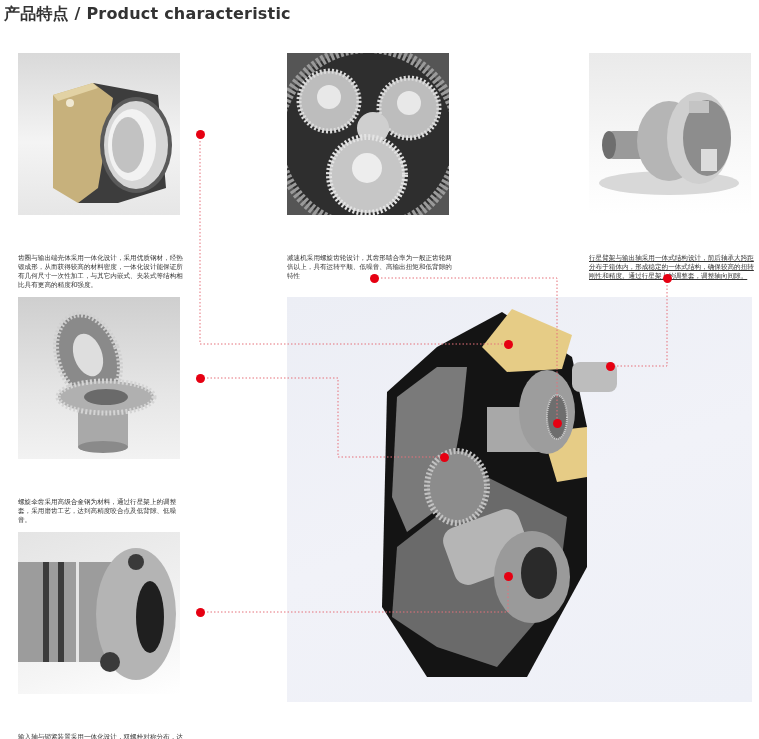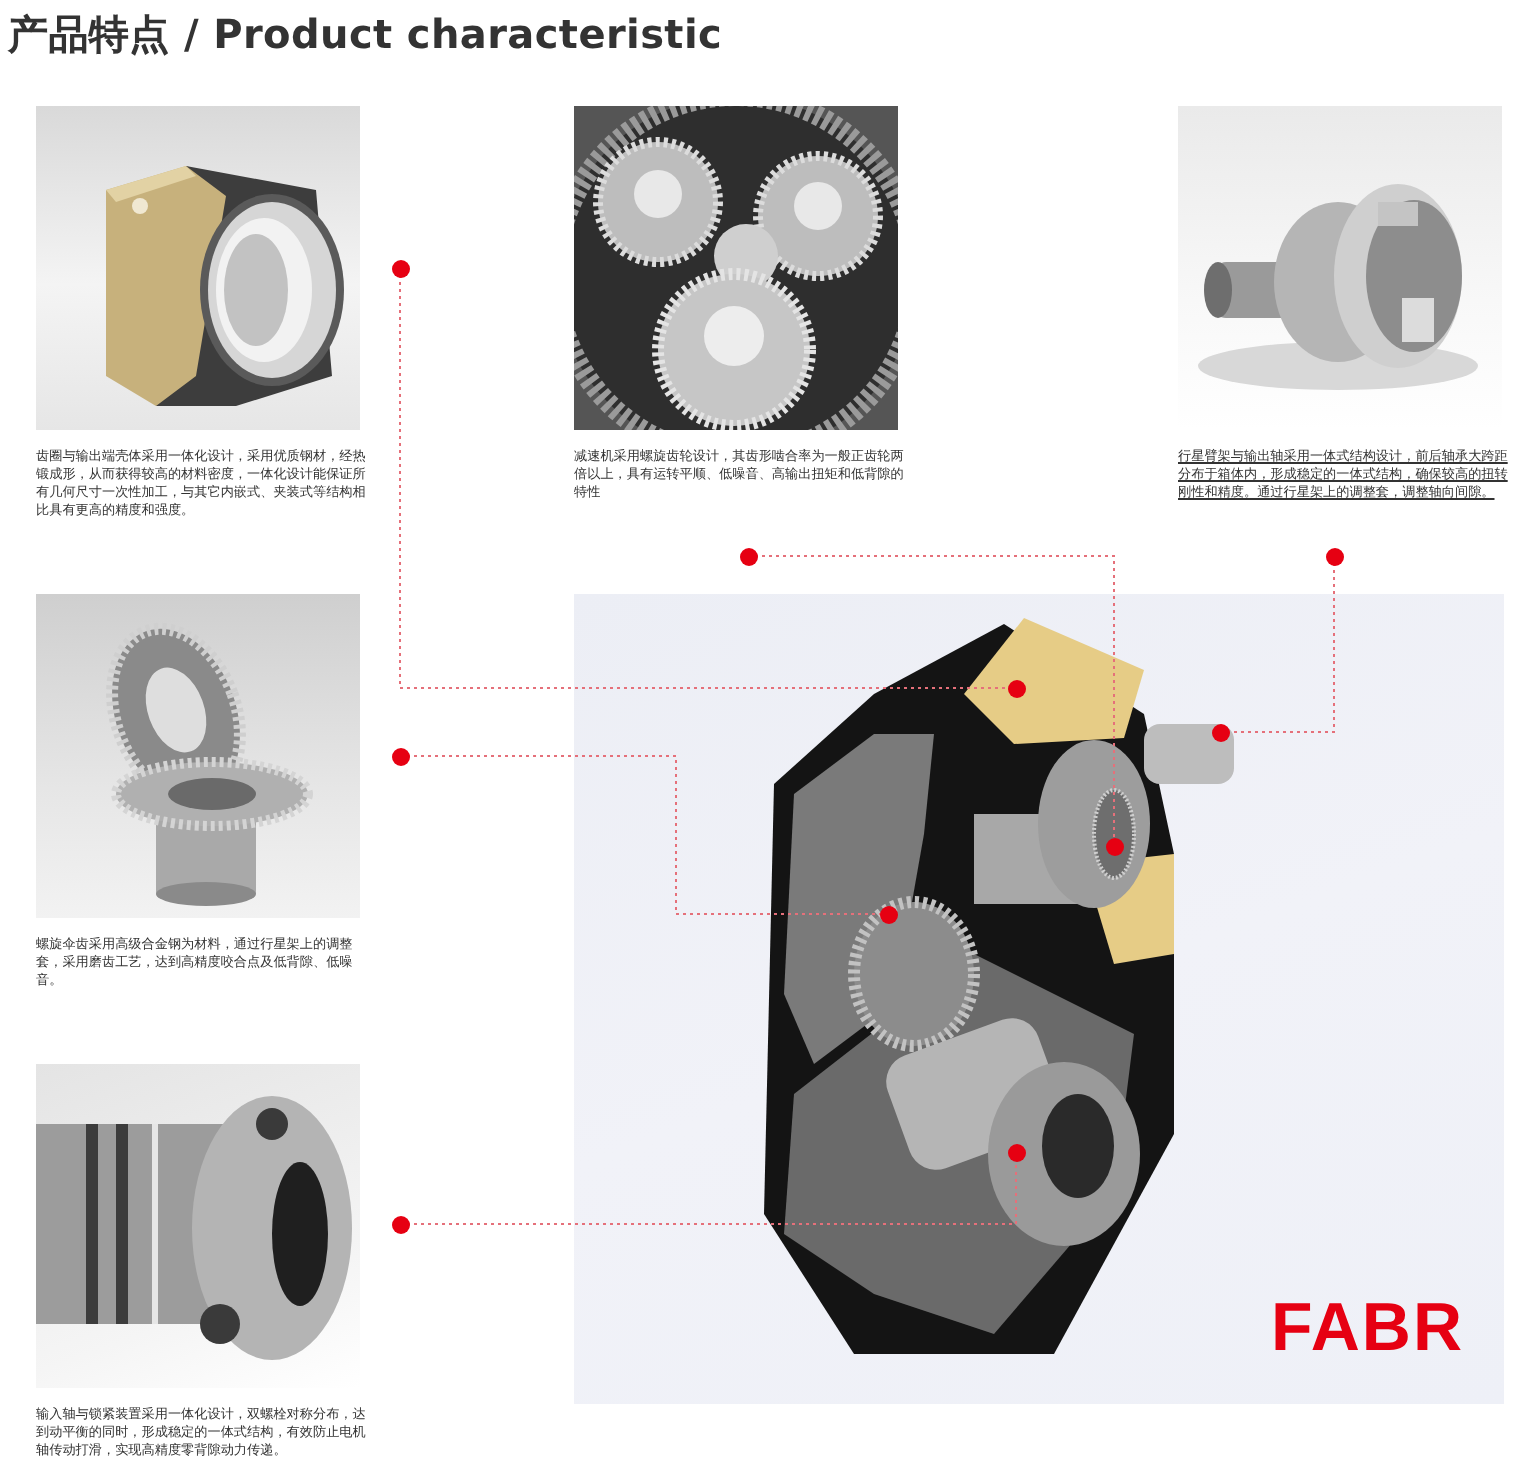--- a/index.html
+++ b/index.html
@@ -1,19 +1,19 @@
 <!DOCTYPE html>
 <html><head>
 <meta charset="utf-8">
 <style>
   html, body { margin: 0; padding: 0; background: #ffffff; }
   body { width: 759px; height: 739px; position: relative; overflow: hidden; font-family: "DejaVu Sans", sans-serif; }
-  .title { position: absolute; left: 4px; top: 4px; font-size: 20px; font-weight: bold; color: #333; letter-spacing: 0.2px; }
+  .title { position: absolute; left: 4px; top: 4px; font-size: 16px; font-weight: bold; color: #333; letter-spacing: 0.2px; }
   .thumb { position: absolute; width: 162px; height: 162px; overflow: hidden; }
-  .desc { position: absolute; width: 165px; font-size: 6.6px; line-height: 9px; color: #333; }
+  .desc { position: absolute; width: 165px; font-size: 6.6px; line-height: 9px; color: #333; margin-top: 30px; }
   .dot { position: absolute; width: 9px; height: 9px; border-radius: 50%; background: #e60012; margin-left: -4.5px; margin-top: -4.5px; z-index: 5; }
   .main-img { position: absolute; left: 287px; top: 297px; width: 465px; height: 405px; background: linear-gradient(160deg,#eceef5 0%,#f1f2f8 50%,#eef0f7 100%); overflow: hidden; }
   .brand { position: absolute; right: 20px; bottom: 18px; font-size: 34px; font-weight: bold; color: #e60012; letter-spacing: 1px; font-family: "Liberation Sans", sans-serif; }
   svg.lines { position: absolute; left: 0; top: 0; z-index: 4; pointer-events: none; }
 </style>
 </head>
 <body>
 
 <div class="title">产品特点 / Product characteristic</div>
 
@@ -99,21 +99,20 @@
 
     <ellipse cx="170" cy="190" rx="30" ry="36" fill="#8c8c8c" stroke="#c2c2c2" stroke-width="6" stroke-dasharray="2 2"></ellipse>
     <rect x="200" y="110" width="60" height="45" fill="#a8a8a8"></rect>
     <ellipse cx="260" cy="115" rx="28" ry="42" fill="#9d9d9d"></ellipse>
     <rect x="285" y="65" width="45" height="30" rx="8" fill="#bdbdbd"></rect>
     <ellipse cx="270" cy="120" rx="10" ry="22" fill="#6e6e6e" stroke="#cfcfcf" stroke-width="2" stroke-dasharray="1 1"></ellipse>
     <rect x="160" y="220" width="80" height="60" rx="14" fill="#b5b5b5" transform="rotate(-20 200 250)"></rect>
     <ellipse cx="245" cy="280" rx="38" ry="46" fill="#9a9a9a"></ellipse>
     <ellipse cx="252" cy="276" rx="18" ry="26" fill="#2a2a2a"></ellipse>
   </svg>
-  <div class="brand">FABR</div>
 </div>
 
 <svg class="lines" width="759" height="739">
   <g stroke="#e5707a" stroke-width="1" stroke-dasharray="1.5 2" fill="none">
 
     <polyline points="200,134 200,344 508,344"></polyline>
 
     <polyline points="374,278 557,278 557,423"></polyline>
 
     <polyline points="667,278 667,366 610,366"></polyline>

